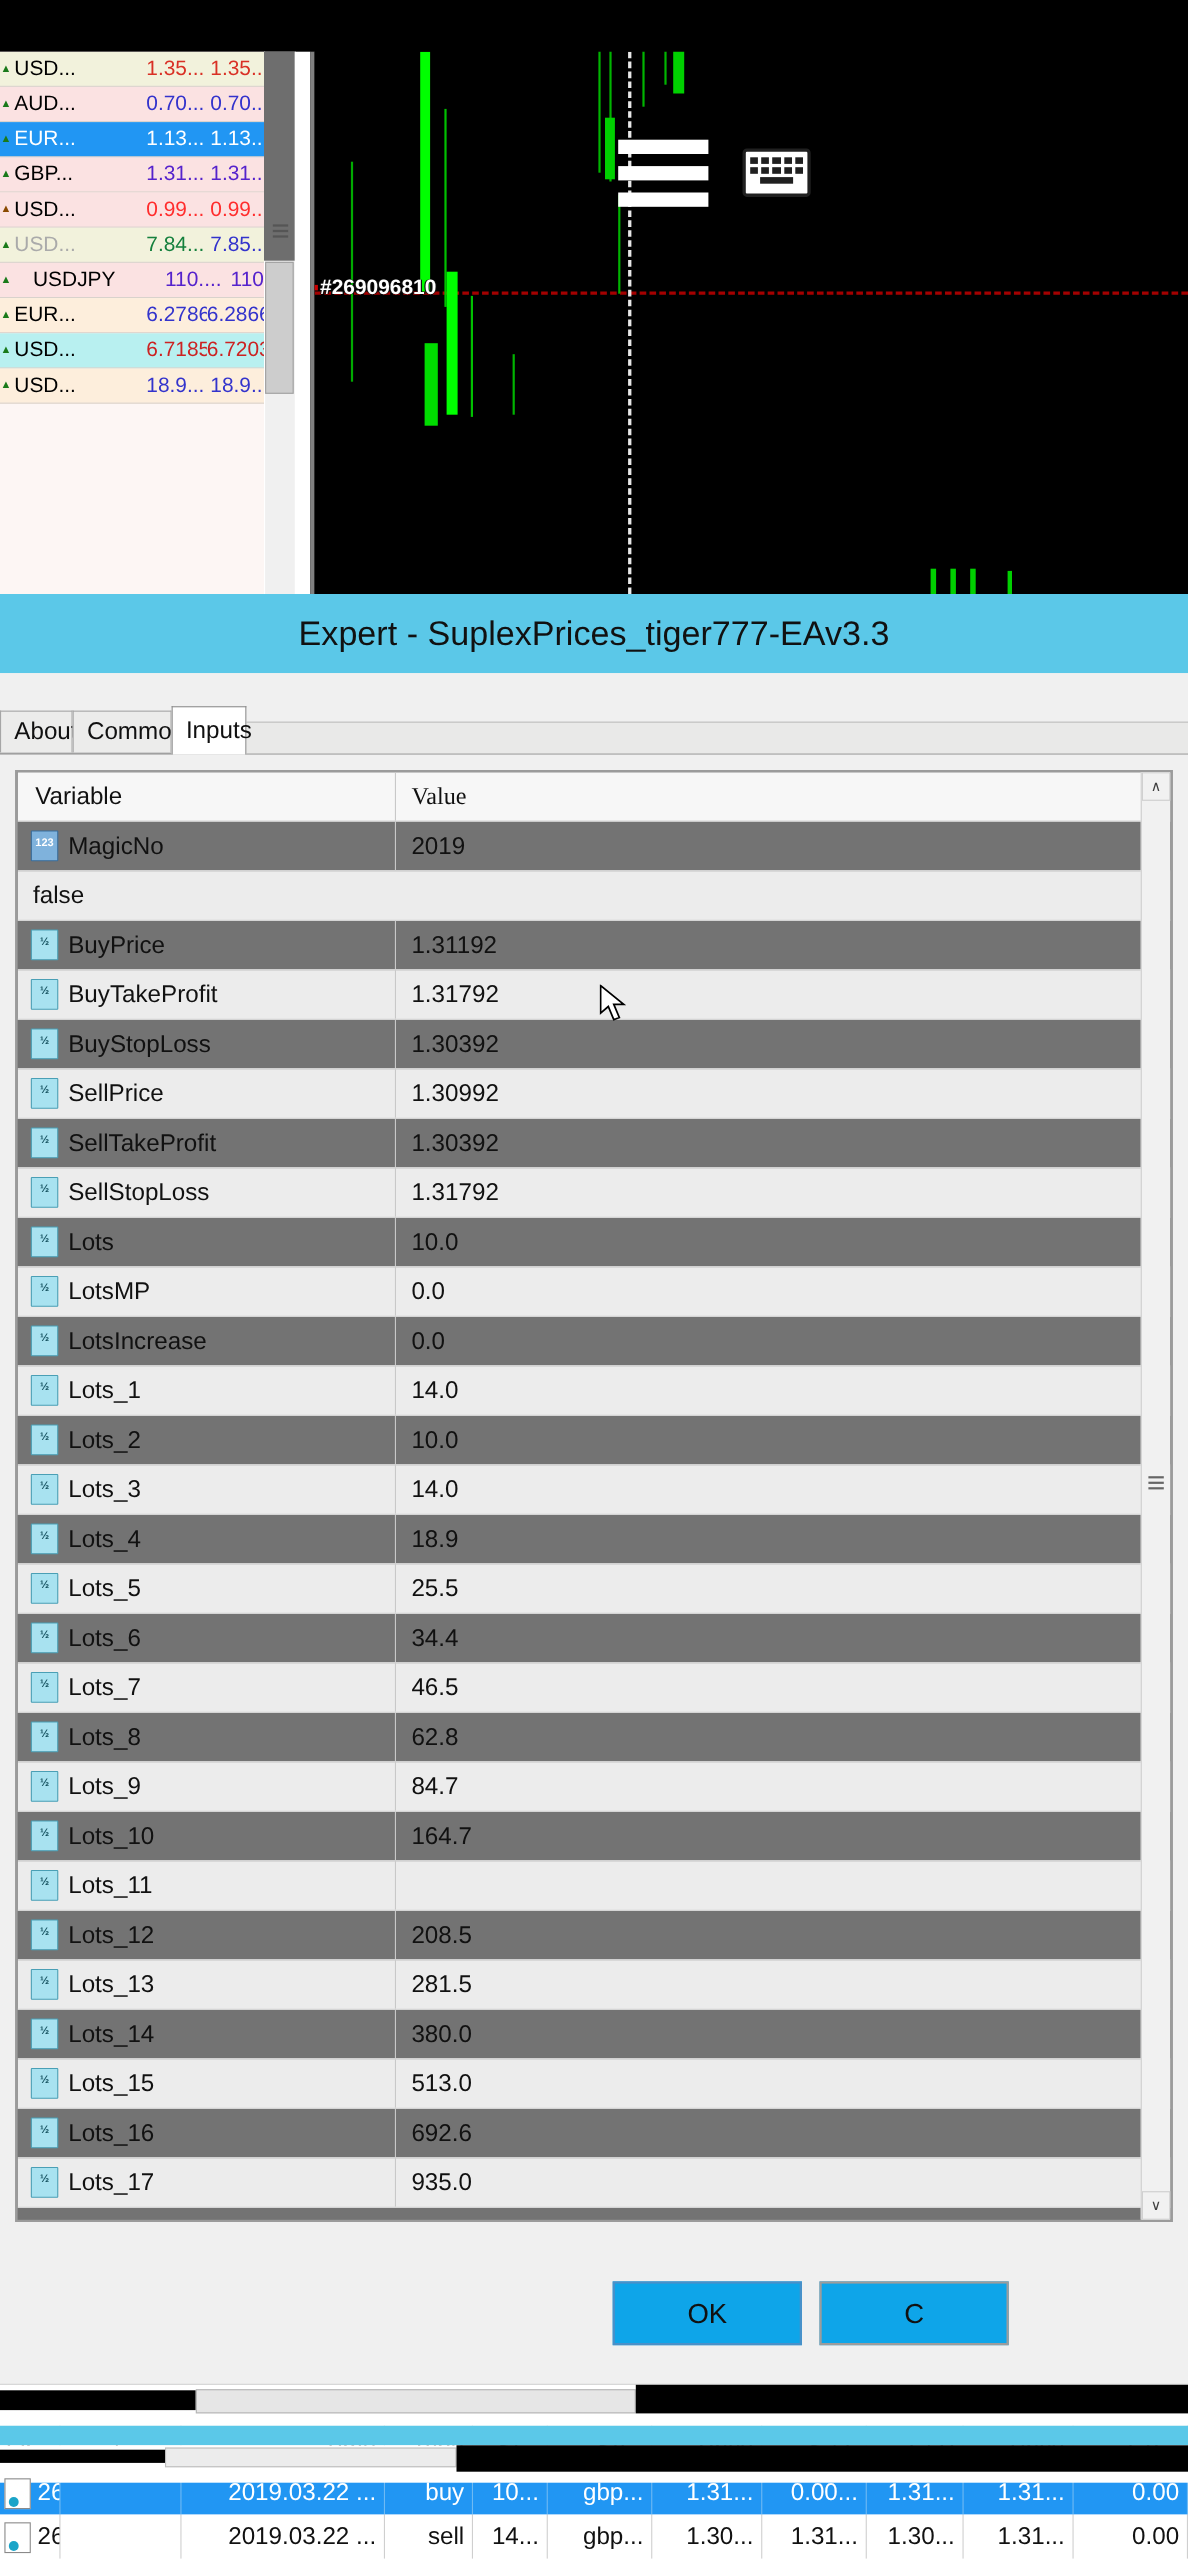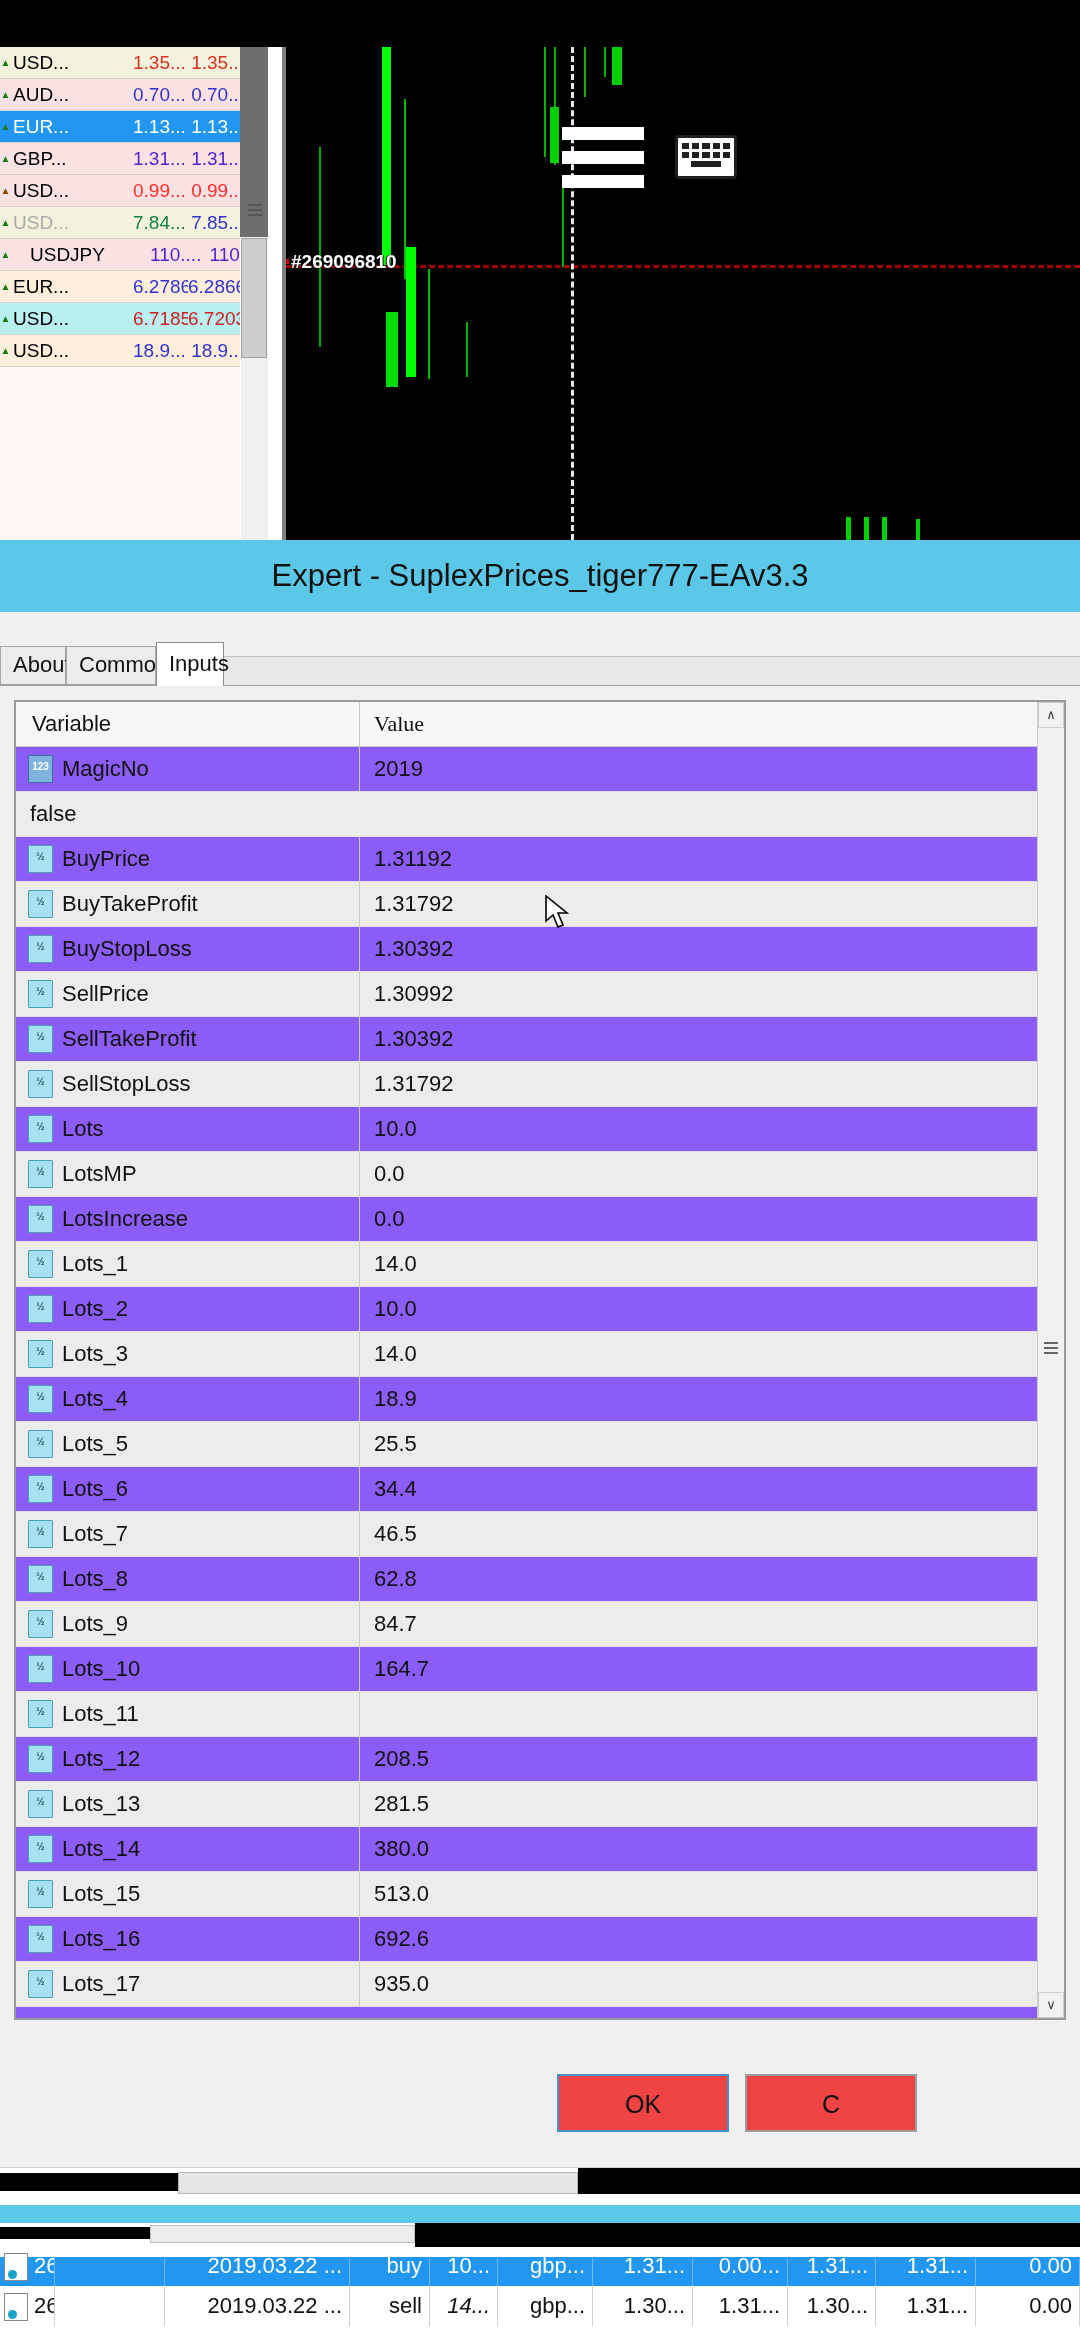--- a/index.html
+++ b/index.html
@@ -122,21 +122,21 @@
     top:0; height:44px; line-height:42px; background:#fff;
     border-color:#8c8c8c; z-index:3;
   }
   .tab-rest {
     position:absolute; left:219px; top:14px; right:0; height:28px;
     background:#e9e9e8; border-top:1px solid #bdbdbd; border-left:1px solid #bdbdbd;
   }
 
   .grid-wrap {
     position:absolute; left:14px; top:88px; width:1052px; height:1320px;
-    background:#8b5cf6; border:2px solid #9b9b9b; box-sizing:border-box;
+    background:#737373; border:2px solid #9b9b9b; box-sizing:border-box;
     overflow:hidden;
   }
   .grid-head {
     display:flex; height:44px; line-height:44px;
     background:#f7f7f7; border-bottom:1px solid #c8c8c8;
     font-size:22px; color:#111;
   }
   .grid-head .c1 { width:344px; padding-left:16px; box-sizing:border-box;
                    border-right:1px solid #c8c8c8; }
   .grid-head .c2 { flex:1; padding-left:14px; box-sizing:border-box;font-family:Liberation Serif, serif; }
@@ -172,21 +172,21 @@
     font-size:13px; text-align:center; line-height:24px; color:#404040;
   }
   .gv-btn.top { top:0; }
   .gv-btn.bot { bottom:0; }
   .gv-thumb-grip { position:absolute; left:6px; top:640px; width:14px; height:12px; }
   .gv-thumb-grip i { display:block; height:2px; background:#666; margin-bottom:3px; }
 
   .btn-row { position:absolute; left:0; right:0; top:1440px; height:110px; }
   .btn {
     position:absolute; top:22px; height:58px; line-height:56px;
-    background:#ef4444; border:2px solid #9c9c9c; box-sizing:border-box;
+    background:#0ea5e9; border:2px solid #9c9c9c; box-sizing:border-box;
     text-align:center; font-size:25px; color:#111;
   }
   .btn.ok { left:557px; width:172px; border-color:#4a90c8; }
   .btn.cancel { left:745px; width:172px; }
 
   .hsplit {
     position:absolute; left:0; top:1555px; width:1080px; height:38px;
     background:#fff; border-top:1px solid #cfcfcf;
   }
   .hsplit .thumb {
@@ -643,21 +643,21 @@
           <div style="width: 95px; flex: 0 0 95px;">0.00...</div>
           <div style="width: 88px; flex: 0 0 88px;">1.31...</div>
           <div style="width: 100px; flex: 0 0 100px;">1.31...</div>
           <div style="width: 104px; flex: 0 0 104px;">0.00</div>
         </div>
         <div class="trow second">
           <div style="width: 55px; flex: 0 0 55px; text-align: left; padding-left: 4px;"><span class="doc-icon"></span><span> 269...</span></div>
           <div style="width: 110px; flex: 0 0 110px;"></div>
           <div style="width: 185px; flex: 0 0 185px;">2019.03.22 ...</div>
           <div style="width: 80px; flex: 0 0 80px;">sell</div>
-          <div style="width: 68px; flex: 0 0 68px; font-style: italic;">14...</div>
+          <div style="width: 68px; flex: 0 0 68px;">14...</div>
           <div style="width: 95px; flex: 0 0 95px;">gbp...</div>
           <div style="width: 100px; flex: 0 0 100px;">1.30...</div>
           <div style="width: 95px; flex: 0 0 95px;">1.31...</div>
           <div style="width: 88px; flex: 0 0 88px;">1.30...</div>
           <div style="width: 100px; flex: 0 0 100px;">1.31...</div>
           <div style="width: 104px; flex: 0 0 104px;">0.00</div>
         </div>
       </div>
   </div>
 

